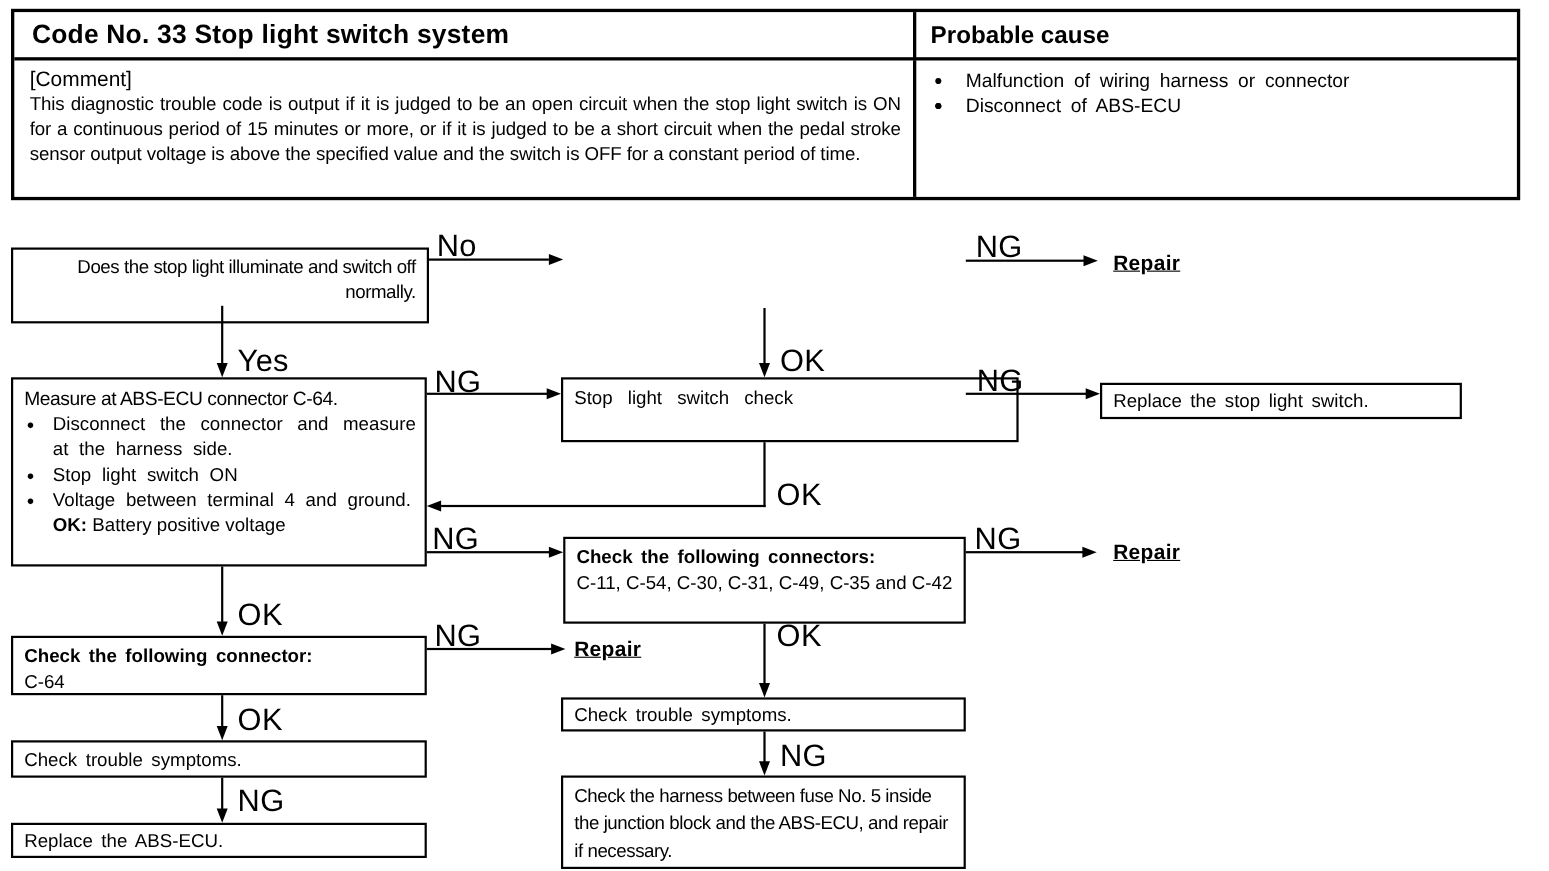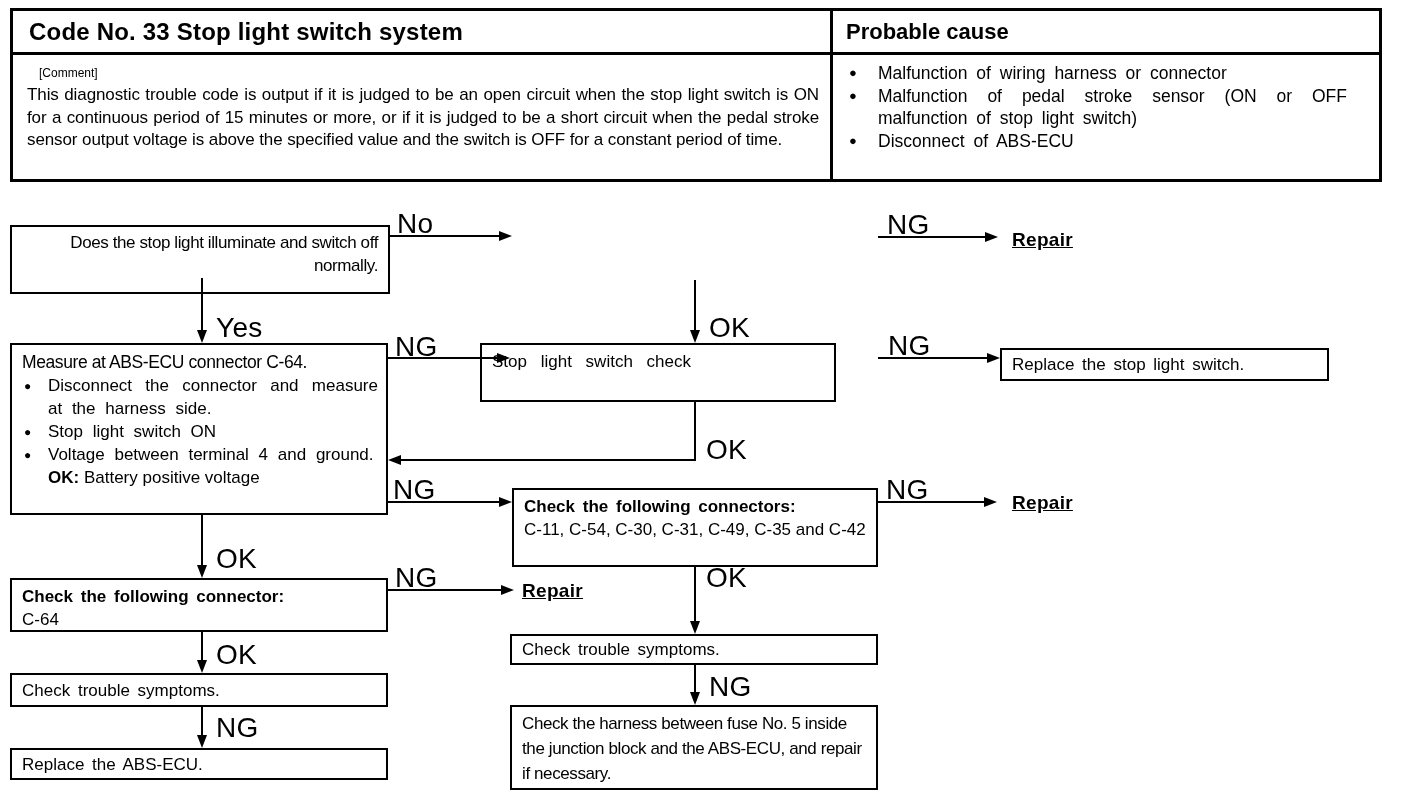--- a/index.html
+++ b/index.html
@@ -14,21 +14,21 @@
   .htable {
     position:absolute; left:10px; top:8px; width:1372px; height:174px;
     border:3px solid #000; display:grid;
     grid-template-columns:817px 1fr; grid-template-rows:44px 1fr;
   }
   .hcell { border-bottom:3px solid #000; display:flex; align-items:center; }
   .hcell.right, .bcell.right { border-left:3px solid #000; }
   .code-title { font-size:24px; font-weight:bold; padding-left:16px; letter-spacing:0.2px; }
   .cause-title { font-size:22px; font-weight:bold; padding-left:13px; }
   .bcell { padding:7px 14px 6px 14px; }
-  .cmt-label { font-size:12px; line-height:22px;margin-left:12px; }
+  .cmt-label { font-size:19px; line-height:22px; }
   .cmt-text { font-size:17px; line-height:22.5px; text-align:justify; width:792px; letter-spacing:-0.1px; }
   .cause-row { position:relative; padding-left:31px; font-size:17.5px; line-height:22.5px; text-align:justify; width:500px; word-spacing:4px; }
   .cause-row .blt { position:absolute; left:2px; top:0; font-size:13px; }
   
   .box {
     position:absolute; background:#fff; border:2px solid #000;
     font-size:17px; line-height:23px; padding:5px 10px;
   }
   .bold { font-weight:bold; }
   .m-title { letter-spacing:-0.4px; font-size:17.5px; padding-left:2px; }
@@ -63,21 +63,20 @@
       <div class="cmt-label">[Comment]</div>
       <div class="cmt-text">This diagnostic trouble code is output if it is judged to be an open circuit when the stop light switch is ON for a continuous period of 15 minutes or more, or if it is judged to be a short circuit when the pedal stroke sensor output voltage is above the specified value and the switch is OFF for a constant period of time.</div>
     </div>
     <div class="bcell right">
       <div class="cause-row">
         <span class="blt">●</span>
         <span>Malfunction of wiring harness or connector</span>
       </div>
       <div class="cause-row">
         <span class="blt">●</span>
-        <span>Malfunction of pedal stroke sensor (ON or OFF malfunction of stop light switch)</span>
       </div>
       <div class="cause-row">
         <span class="blt">●</span>
         <span>Disconnect of ABS-ECU</span>
       </div>
     </div>
   </div>
 
   <div class="box tight" style="left:10px; top:225px; width:380px; height:69px; padding-top:4px;text-align:right;">Does the stop light illuminate and switch off normally.</div>
 
@@ -95,21 +94,21 @@
     <div class="m-item">
       <span class="blt">●</span>
       <span>Voltage between terminal 4 and ground.</span>
     </div>
     <div class="m-ok">
       <span class="bold">OK:</span>
       <span>Battery positive voltage</span>
     </div>
   </div>
 
-  <div class="box ws9" style="left:480px; top:343px; width:356px; height:59px;">Stop light switch check</div>
+  <div class="box ws9" style="left:510px; top:343px; width:416px; height:59px;">Stop light switch check</div>
 
   <div class="box ws3" style="left:1000px; top:348px; width:329px; height:33px; padding-top:3px;">Replace the stop light switch.</div>
 
   <div class="box" style="left:512px; top:488px; width:366px; height:79px;">
     <div class="bold ws3">Check the following connectors:</div>
     <div>C-11, C-54, C-30, C-31, C-49, C-35 and C-42</div>
   </div>
 
   <div class="box" style="left:10px; top:578px; width:378px; height:54px;">
     <div class="bold ws3">Check the following connector:</div>

